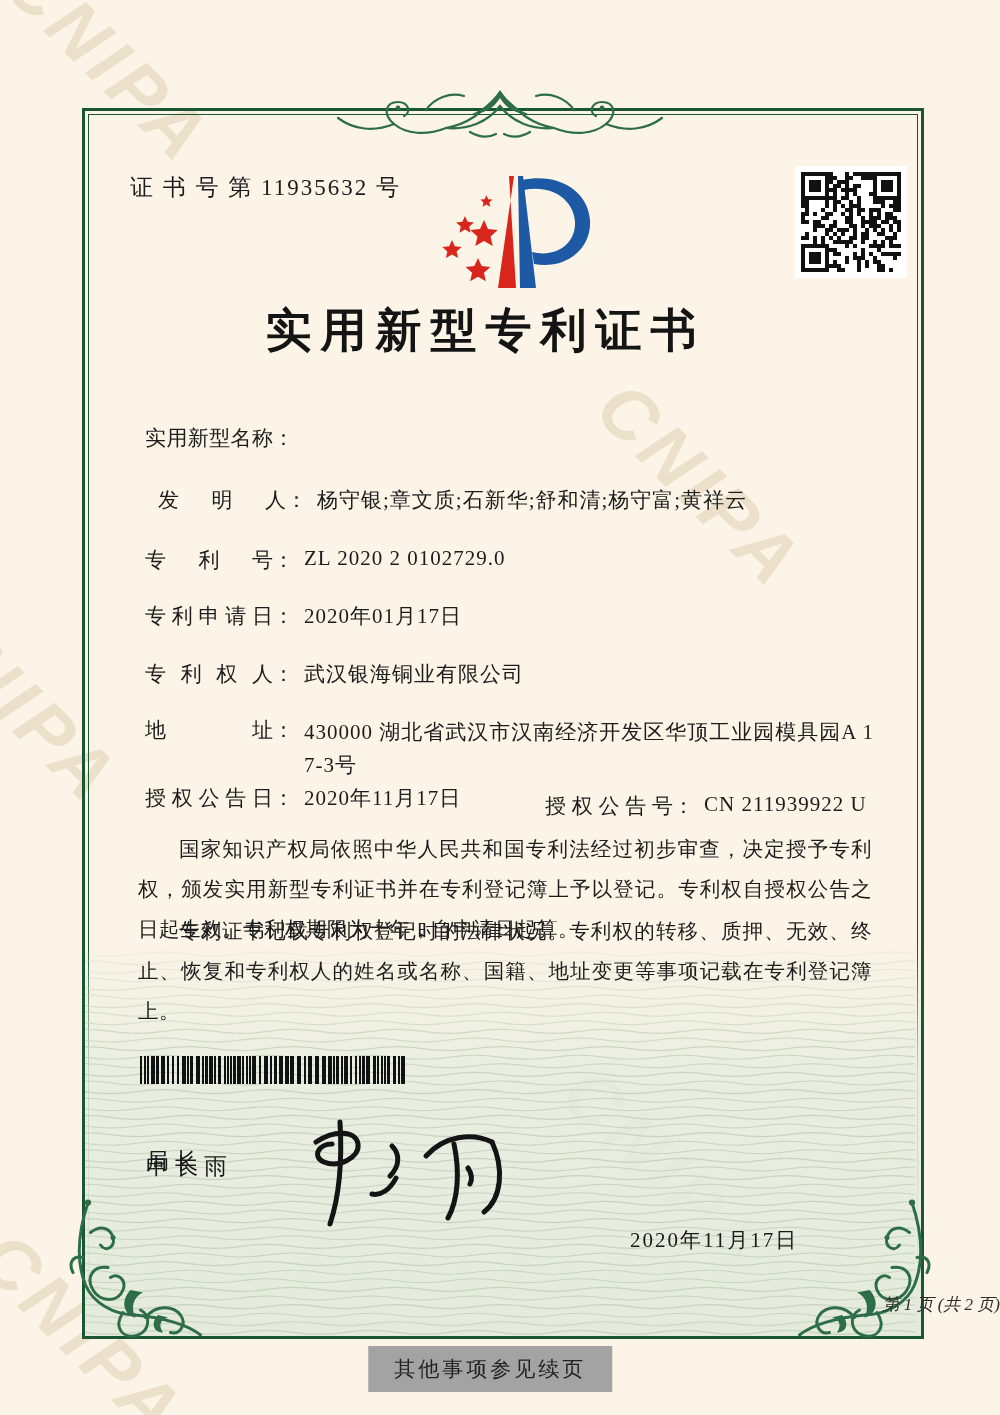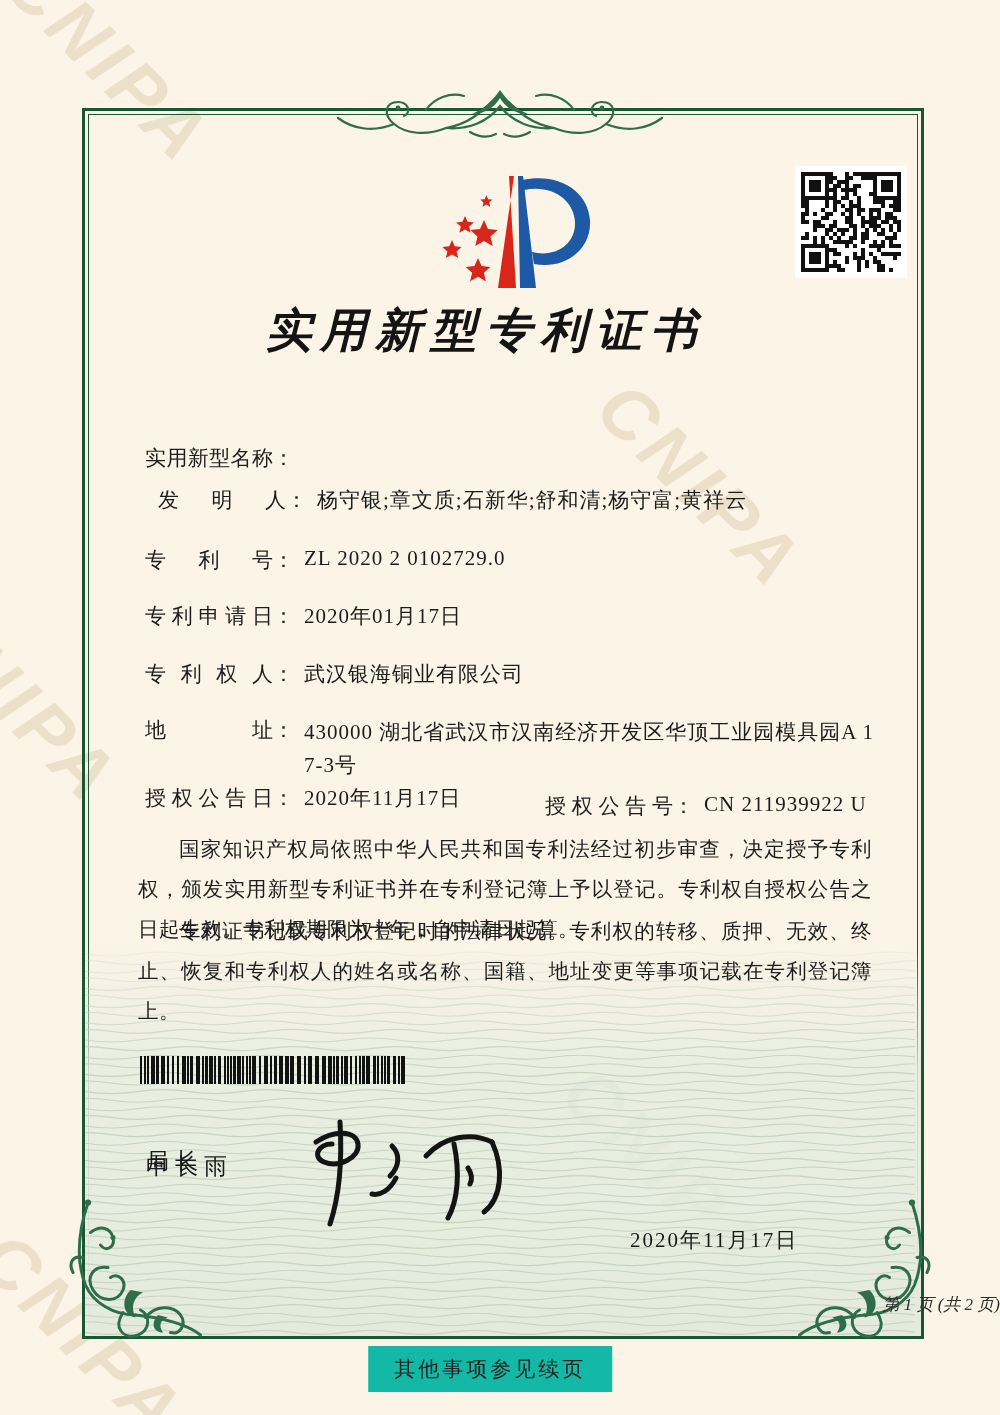--- a/index.html
+++ b/index.html
@@ -22,38 +22,38 @@
 
   
   .ornament-top{position:absolute;left:330px;top:80px;z-index:2;}
   .corner{position:absolute;z-index:2;}
 
   
   .content{position:absolute;inset:0;z-index:3;}
   .abs{position:absolute;}
   .cert-no{left:130px;top:172px;font-size:23px;letter-spacing:2px;color:#1d1d1d;}
   .title{left:0;top:300px;width:971px;text-align:center;font-size:46px;font-weight:bold;
-         letter-spacing:9px;color:#141414;font-style:italic;}
+         letter-spacing:9px;color:#141414;}
   .qr-box{left:795px;top:166px;width:112px;height:112px;background:#ffffff;
           display:flex;align-items:center;justify-content:center;}
 
   .field-row{left:145px;width:740px;font-size:21px;color:#1c1c1c;display:flex;align-items:flex-start;}
   .lbl{display:inline-block;width:128px;text-align:justify;text-align-last:justify;flex:none;}
   .colon{flex:none;margin-right:10px;}
   .val{letter-spacing:1px;}
   .addr-val{width:600px;line-height:1.55;word-break:break-all;}
   .pair2{display:flex;position:absolute;left:400px;top:8px;}
 
   .para{left:138px;width:734px;font-size:20.5px;line-height:1.95;color:#1d1d1d;
         text-align:justify;text-indent:2em;letter-spacing:0.5px;}
 
   .director{left:146px;font-size:23px;color:#1a1a1a;letter-spacing:6px;text-align:center;}
   .date-line{left:630px;top:1226px;font-size:21px;color:#1a1a1a;letter-spacing:2px;}
   .page-info{left:0;top:1293px;width:1000px;text-align:right;font-size:17px;color:#2c2c2c;font-style:italic;}
-  .footer-note{left:500px;top:1346px;transform:translateX(-54%);background:#14b8a6;
+  .footer-note{left:500px;top:1346px;transform:translateX(-54%);background:#a3a3a3;
                padding:9px 26px;font-size:21px;color:#222;letter-spacing:3px;}
 </style>
 </head>
 <body>
 
 <div class="page">
 
   <span class="wm" style="left:108px;top:60px;">CNIPA</span>
   <span class="wm" style="left:700px;top:485px;">CNIPA</span>
   <span class="wm" style="left:16px;top:700px;">CNIPA</span>
@@ -162,20 +162,21 @@
     <g fill="#2d6e48">
       <path d="M58 76 C50 84 52 96 62 98 C58 90 60 82 68 78 Z"></path>
       <path d="M80 96 C74 102 76 110 84 110 C80 104 82 100 88 98 Z"></path>
       <circle cx="24" cy="6" r="2.5"></circle>
         <circle cx="44" cy="34" r="2"></circle>
     </g>
   </svg>
 
   <div class="content">
 
+    <div class="abs cert-no">证 书 号 第 11935632 号</div>
 
     <svg class="abs" style="left:432px;top:168px;" width="170" height="128" viewBox="0 0 170 128">
       <g fill="#d9261c">
         <path d="M54 30 l2.2 5 5.4 .5 -4 3.6 1.2 5.3 -4.8-2.8 -4.8 2.8 1.2-5.3 -4-3.6 5.4-.5 Z" transform="scale(0.8) translate(14,4)"></path>
         <path d="M33 48 l2.6 5.8 6.3 .6 -4.7 4.2 1.4 6.2 -5.6-3.3 -5.6 3.3 1.4-6.2 -4.7-4.2 6.3-.6 Z"></path>
         <path d="M20 72 l2.8 6.2 6.8 .7 -5 4.5 1.5 6.6 -6.1-3.5 -6.1 3.5 1.5-6.6 -5-4.5 6.8-.7 Z"></path>
         <path d="M52 52 l4 9 9.8 1 -7.3 6.5 2.2 9.6 -8.7-5.1 -8.7 5.1 2.2-9.6 -7.3-6.5 9.8-1 Z"></path>
         <path d="M46 90 l3.6 8 8.8 .9 -6.5 5.8 2 8.6 -7.9-4.6 -7.9 4.6 2-8.6 -6.5-5.8 8.8-.9 Z"></path>
         <polygon points="77,8 82,8 66,120 84,120"></polygon>
       </g>
@@ -504,21 +505,21 @@
           <rect x="40" y="96" width="4" height="4" fill="#111"></rect>
           <rect x="56" y="96" width="4" height="4" fill="#111"></rect>
           <rect x="76" y="96" width="4" height="4" fill="#111"></rect>
           <rect x="80" y="96" width="4" height="4" fill="#111"></rect>
           <rect x="88" y="96" width="4" height="4" fill="#111"></rect>
         </svg>
     </div>
 
     <div class="abs title">实用新型专利证书</div>
 
-    <div class="abs field-row" style="top:424px;margin-top:20px;">
+    <div class="abs field-row" style="top:424px;">
       <span class="lbl">实用新型名称</span>
         <span class="colon">：</span>
     </div>
     <div class="abs field-row" style="top:486px;margin-left:13px;">
       <span class="lbl">发明人</span>
         <span class="colon">：</span>
       <span class="val">杨守银;章文质;石新华;舒和清;杨守富;黄祥云</span>
     </div>
     <div class="abs field-row" style="top:546px;">
       <span class="lbl">专利号</span>

